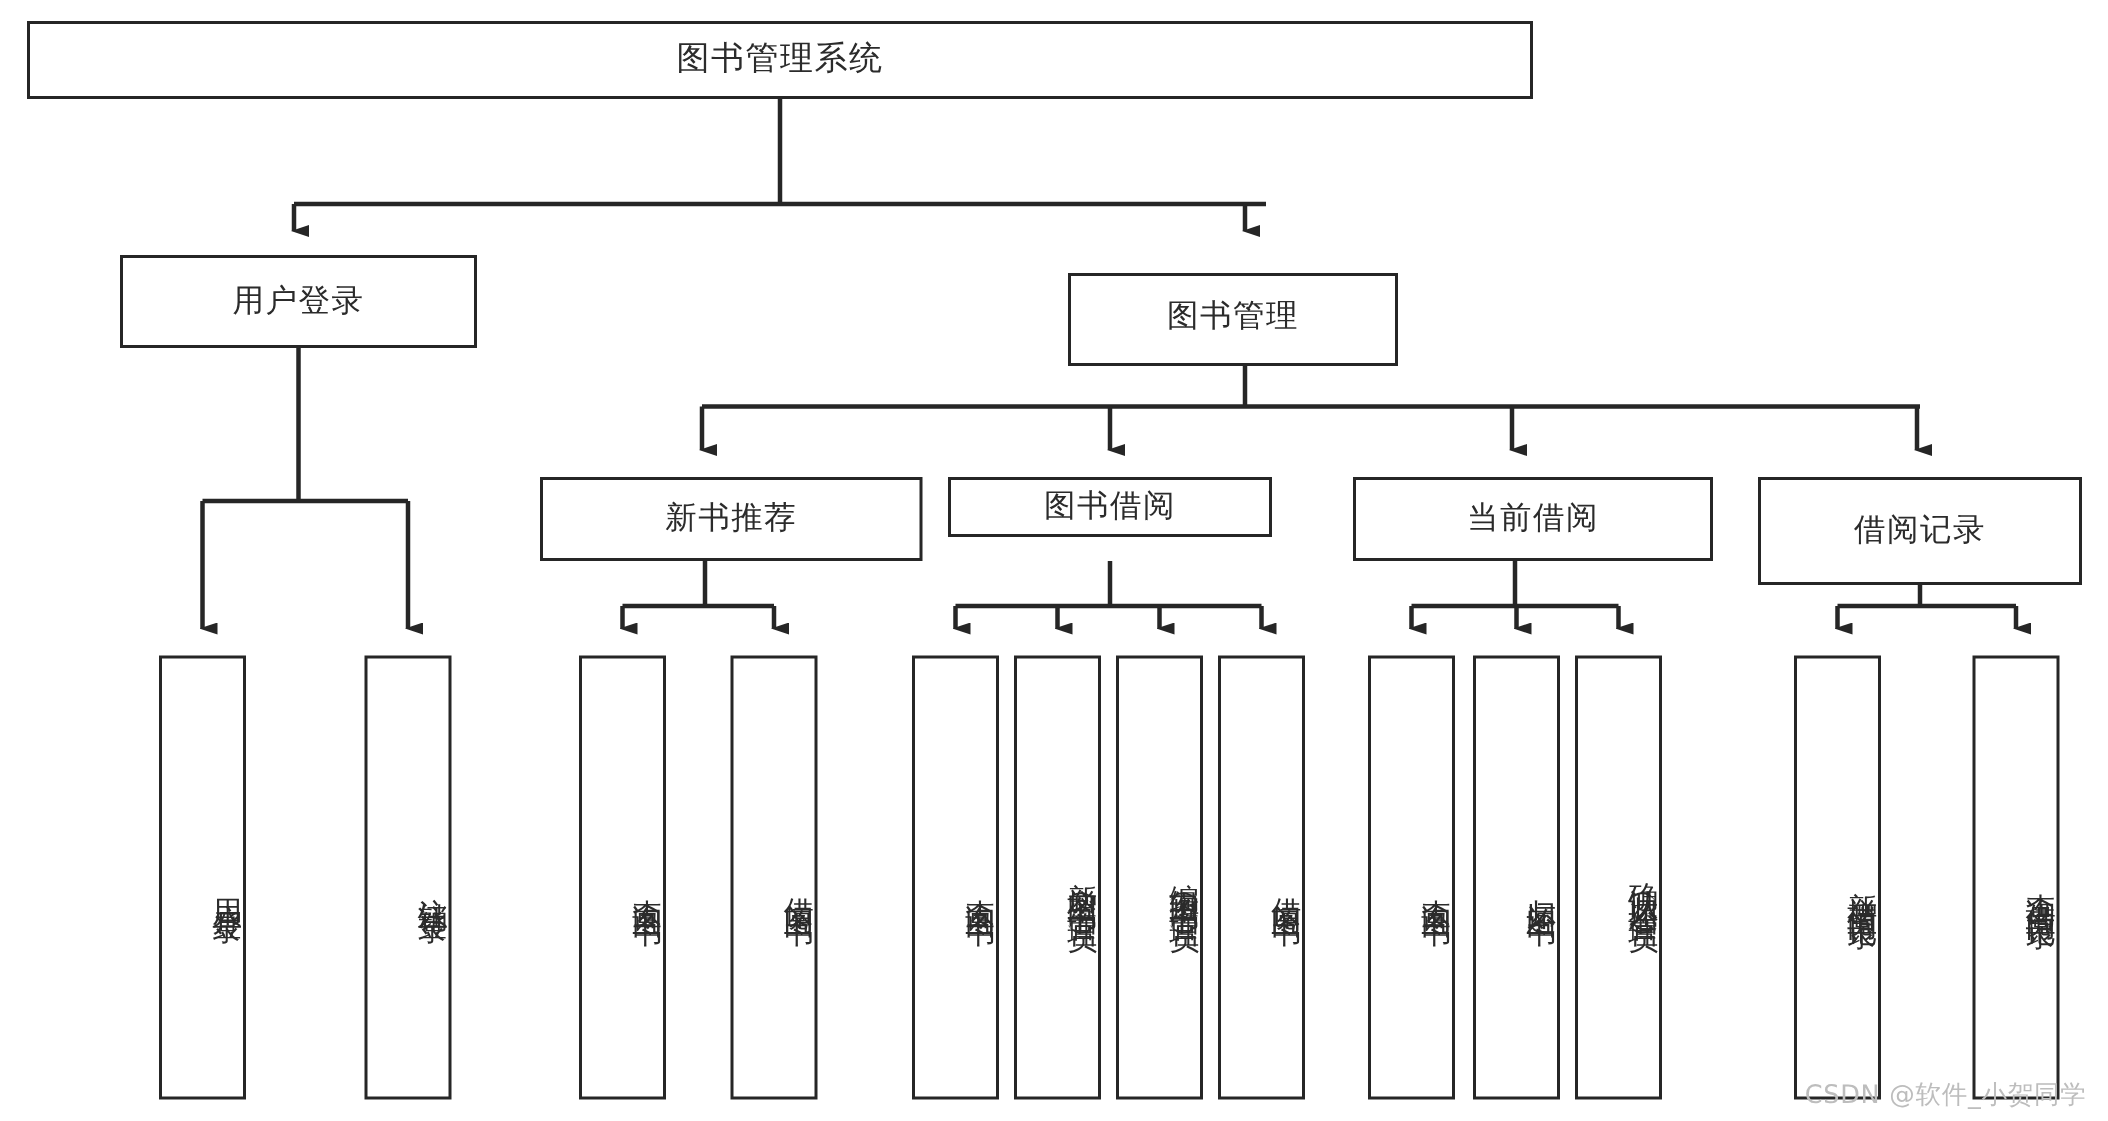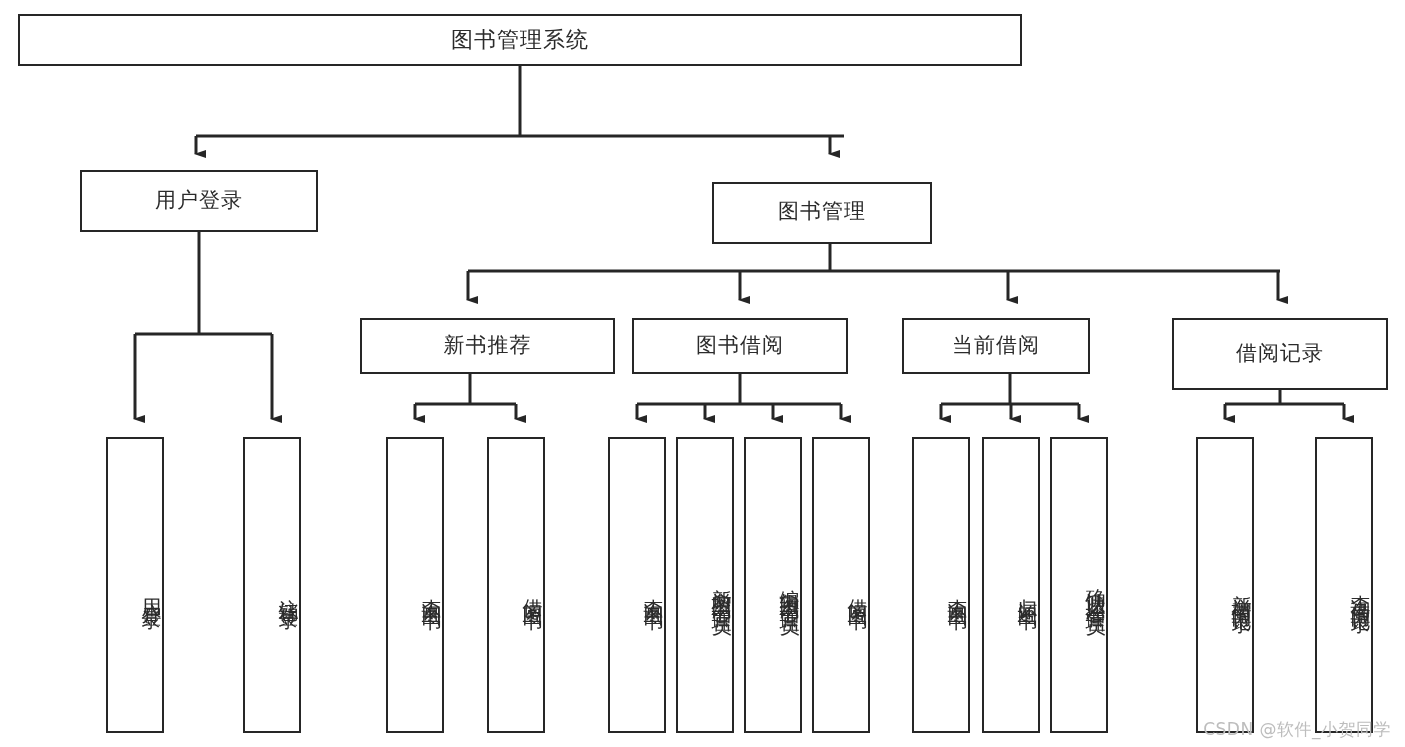--- a/index.html
+++ b/index.html
@@ -141,24 +141,24 @@
   <div class="node node-h" style="left:80px; top:170px; width:238px; height:62px;">
     <span>用户登录</span>
   </div>
   <div class="node node-h" style="left:712px; top:182px; width:220px; height:62px;font-family:Liberation Mono, monospace;">
     <span>图书管理</span>
   </div>
 
   <div class="node node-h" style="left:360px; top:318px; width:255px; height:56px;">
     <span>新书推荐</span>
   </div>
-  <div class="node node-h" style="left:632px; top:318px; width:216px; height:56px;">
+  <div class="node node-h" style="left:632px; top:318px; width:216px; height:40px;">
     <span>图书借阅</span>
   </div>
-  <div class="node node-h" style="left:902px; top:318px; width:188px; height:56px;">
+  <div class="node node-h" style="left:902px; top:318px; width:240px; height:56px;">
     <span>当前借阅</span>
   </div>
   <div class="node node-h" style="left:1172px; top:318px; width:216px; height:72px;">
     <span>借阅记录</span>
   </div>
 
   <div class="node node-v" style="left:106px; top:437px; width:58px; height:296px;">
     <span class="vlabel">用户登录</span>
   </div>
   <div class="node node-v" style="left:243px; top:437px; width:58px; height:296px;">

